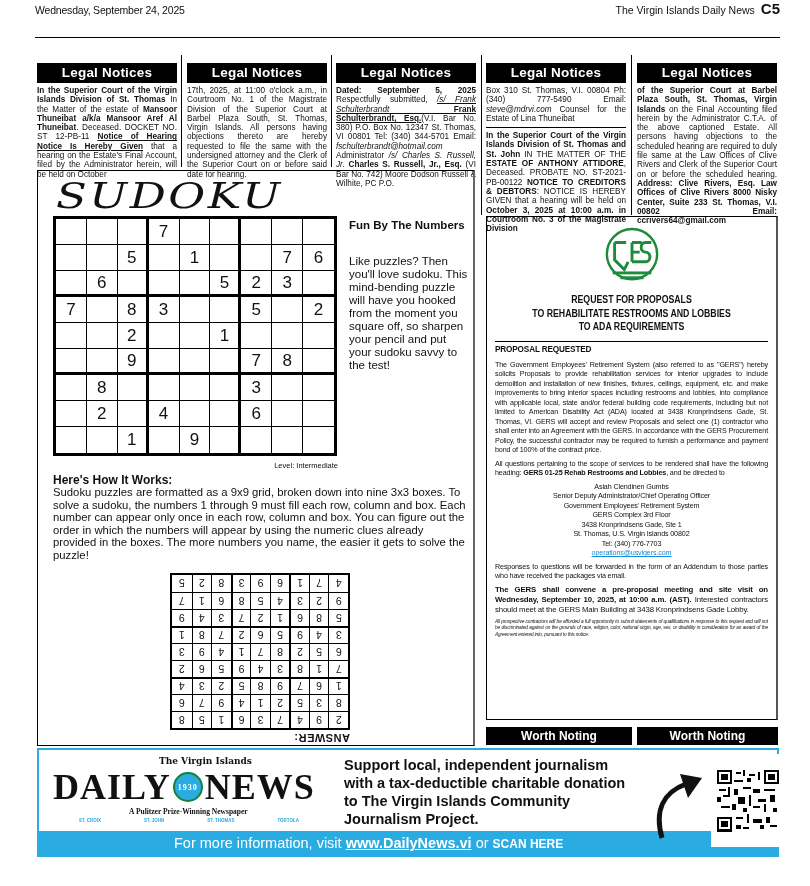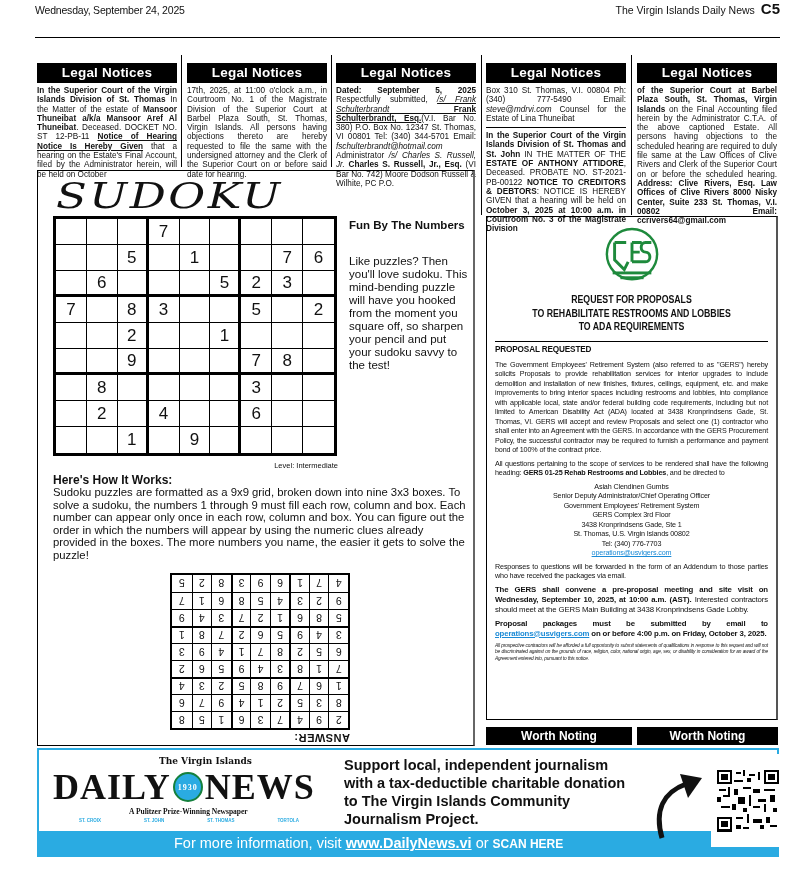--- a/index.html
+++ b/index.html
@@ -320,21 +320,20 @@
       <div>Senior Deputy Administrator/Chief Operating Officer</div>
       <div>Government Employees' Retirement System</div>
       <div>GERS Complex 3rd Floor</div>
       <div>3438 Kronprindsens Gade, Ste 1</div>
       <div>St. Thomas, U.S. Virgin Islands 00802</div>
       <div>Tel: (340) 776-7703</div>
       <a>operations@usvigers.com</a>
     </div>
     <p>Responses to questions will be forwarded in the form of an Addendum to those parties who have received the packages via email.</p>
     <p class="bold"><span>The GERS shall convene a pre-proposal meeting and site visit on Wednesday, September 10, 2025, at 10:00 a.m. (AST).</span><span style="font-weight:normal"> Interested contractors should meet at the GERS Main Building at 3438 Kronprindsens Gade Lobby.</span></p>
-    <p class="bold"><span>Proposal packages must be submitted by email to </span><a>operations@usvigers.com</a><span> on or before 4:00 p.m. on Friday, October 3, 2025.</span></p>
     <p class="fine">All prospective contractors will be afforded a full opportunity to submit statements of qualifications in response to this request and will not be discriminated against on the grounds of race, religion, color, national origin, age, sex, or disability in consideration for an award of the Agreement entered into, pursuant to this notice.</p>
   </div>
 </div>
 
 <div class="worth" style="left:486px;width:146px;">Worth Noting</div>
 <div class="worth" style="left:637px;width:141px;">Worth Noting</div>
 
 <div class="ad">
   <div class="logo-small">The Virgin Islands</div>
   <div class="logo-big">

